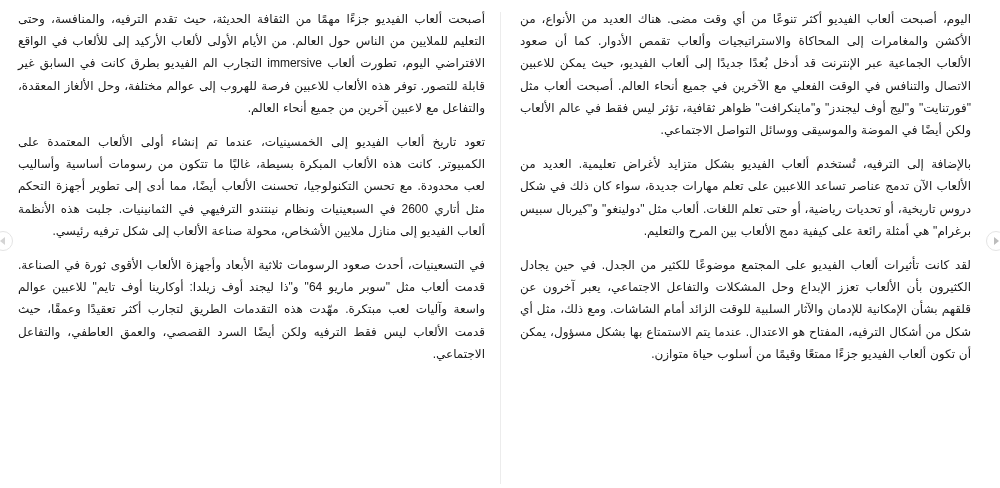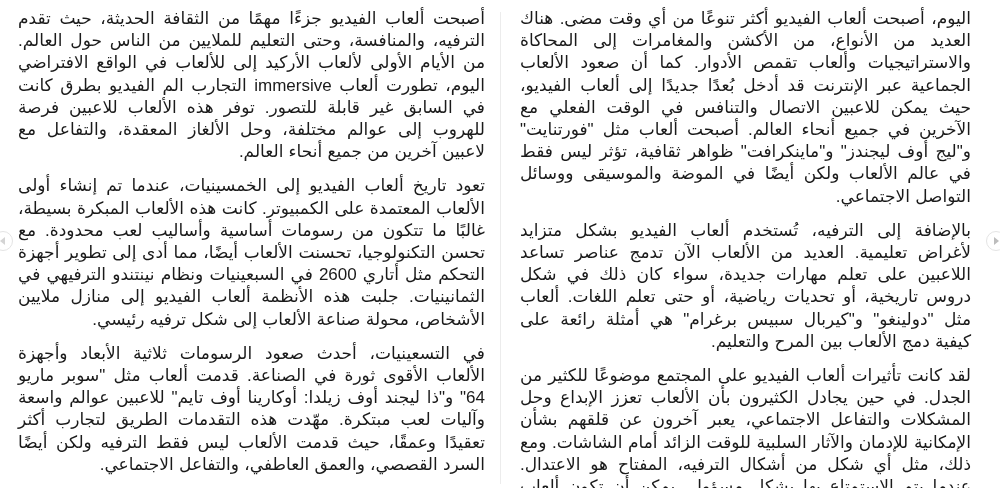--- a/index.html
+++ b/index.html
@@ -35,21 +35,21 @@
     left: 500px;
     top: 12px;
     width: 1px;
     height: 472px;
     background: #ececec;
   }
   .para {
     direction: rtl;
     text-align: justify;
     text-align-last: right;
-    font-size: 17px;
+    font-size: 12px;
     line-height: 22.2px;
     margin: 0 0 12px 0;
     word-spacing: 0.5px;
   }
   .nav-arrow {
     position: absolute;
     top: 231px;
     width: 20px;
     height: 20px;
     border: 1px solid #e4e4e4;

